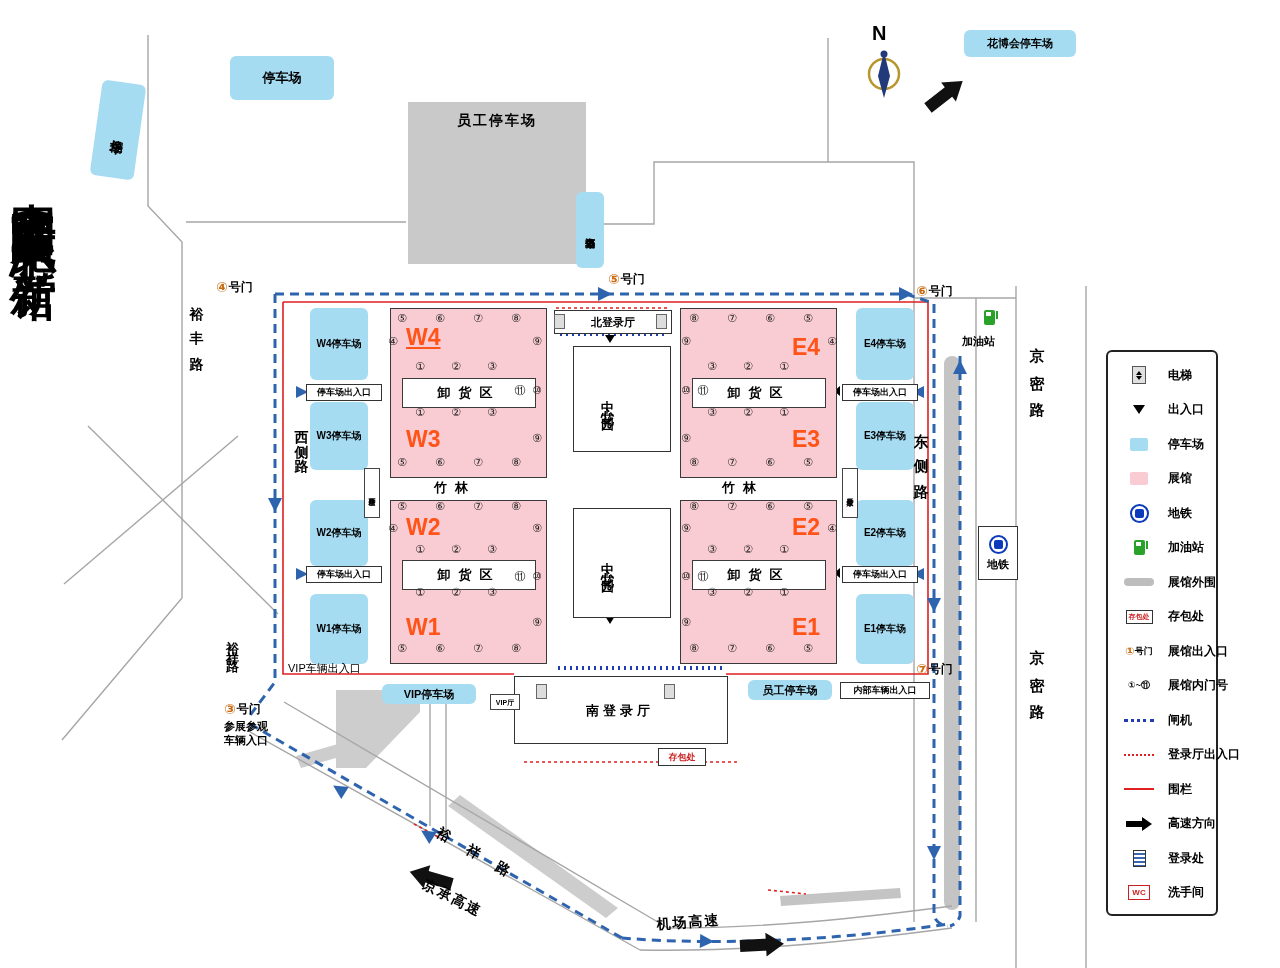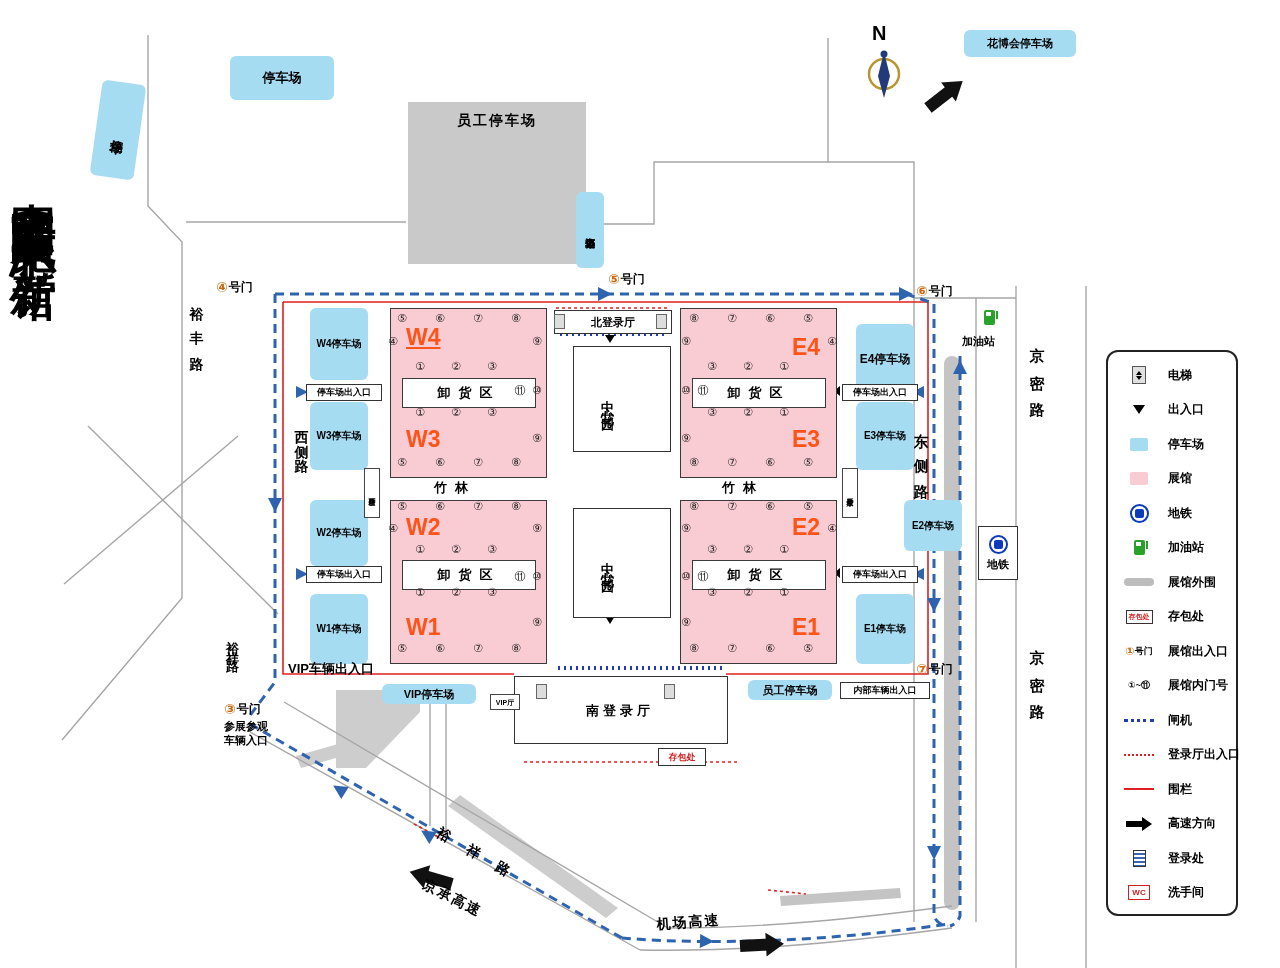--- a/index.html
+++ b/index.html
@@ -18,33 +18,33 @@
   .unload{background:#fff;border:1.5px solid #3a3a3a;display:flex;align-items:center;justify-content:center;
           font-weight:bold;font-size:13px;letter-spacing:8px;}
   .hall-label{font-size:23px;font-weight:bold;color:#ff5317;line-height:1;}
   .cbox{background:#fff;border:1.5px solid #333;}
   .clabel{font-weight:bold;text-align:center;}
   .dnum{position:absolute;transform:translate(-50%,-50%);font-size:11px;color:#222;line-height:1;}
   .gate{display:flex;align-items:center;font-weight:bold;font-size:12px;line-height:1;}
   .gate-num{color:#c96a10;font-size:14px;margin-right:1px;}
   .smallbox{background:#fff;border:1px solid #333;font-size:9px;font-weight:bold;display:flex;
             align-items:center;justify-content:center;white-space:nowrap;line-height:1;}
-  .plain{font-size:13px;font-weight:bold;white-space:nowrap;line-height:1.1;}
+  .plain{font-size:11px;font-weight:normal;white-space:nowrap;line-height:1.1;}
   .tinybox{background:#fff;border:1px solid #444;font-size:7px;font-weight:bold;line-height:1;
            display:flex;align-items:center;justify-content:center;text-align:center;}
   .vtxt{writing-mode:vertical-rl;}
   .elev-s{width:9px;height:13px;background:#ddd;border:1px solid #666;}
   .metro{width:15px;height:15px;border:2px solid #0b3bbb;border-radius:50%;position:relative;background:#fff;}
   .metro::after{content:"";position:absolute;left:3px;top:3px;right:3px;bottom:3px;background:#0b3bbb;border-radius:2px;}
   .gas-i{width:11px;height:15px;background:#28a228;border-radius:2px;position:relative;}
   .gas-i::after{content:"";position:absolute;left:2px;top:2px;width:5px;height:4px;background:#fff;}
   .gas-i::before{content:"";position:absolute;right:-3px;top:1px;width:2px;height:8px;background:#28a228;}
   
-  .legend{left:1106px;top:350px;width:132px;height:566px;background:#fff;border:2px solid #222;
-          border-radius:12px;padding:6px 10px;box-sizing:border-box;}
+  .legend{left:1106px;top:350px;width:112px;height:566px;background:#fff;border:2px solid #222;
+          border-radius:6px;padding:6px 10px;box-sizing:border-box;}
   .lg-row{display:flex;align-items:center;gap:8px;height:34.5px;}
   .lg-icon{width:42px;min-width:42px;display:flex;justify-content:center;align-items:center;}
   .lg-label{font-size:12px;font-weight:bold;white-space:nowrap;}
   .tri-down{width:0;height:0;border-left:6px solid transparent;border-right:6px solid transparent;border-top:9px solid #000;}
   .sw-park{width:18px;height:13px;background:#a6dcf2;border-radius:2px;}
   .sw-hall{width:18px;height:13px;background:#f9ccd3;border-radius:2px;}
   .sw-perim{width:30px;height:8px;background:#bdbdbd;border-radius:4px;}
   .bagbox{border:1px solid #333;padding:1px 2px;font-size:7px;font-weight:bold;color:#cc2020;background:#fff;}
   .lg-gatenum{color:#c96a10;font-weight:bold;font-size:11px;}
   .lg-gatetxt{font-weight:bold;font-size:9px;}
@@ -190,23 +190,23 @@
   <div class="abs" style="left:408px;top:112px;width:178px;text-align:center;font-size:14px;font-weight:bold;letter-spacing:2px;">员工停车场</div>
 
   <div class="abs pbox" style="left:230px;top:56px;width:104px;height:44px;font-size:13px;">停车场</div>
   <div class="abs pbox pboxv" style="left:96px;top:82px;width:44px;height:96px;font-size:13px;transform:rotate(8deg);">停车场</div>
   <div class="abs pbox pboxv" style="left:576px;top:192px;width:28px;height:76px;font-size:10px;">力迈停车场</div>
   <div class="abs pbox" style="left:964px;top:30px;width:112px;height:27px;font-size:11px;">花博会停车场</div>
   <div class="abs pbox" style="left:310px;top:308px;width:58px;height:72px;font-size:10px;">W4停车场</div>
   <div class="abs pbox" style="left:310px;top:402px;width:58px;height:68px;font-size:10px;">W3停车场</div>
   <div class="abs pbox" style="left:310px;top:500px;width:58px;height:66px;font-size:10px;">W2停车场</div>
   <div class="abs pbox" style="left:310px;top:594px;width:58px;height:70px;font-size:10px;">W1停车场</div>
-  <div class="abs pbox" style="left:856px;top:308px;width:58px;height:72px;font-size:12px;margin-top:16px;">E4停车场</div>
+  <div class="abs pbox" style="left:856px;top:308px;width:58px;height:72px;font-size:10px;">E4停车场</div>
   <div class="abs pbox" style="left:856px;top:402px;width:58px;height:68px;font-size:10px;">E3停车场</div>
-  <div class="abs pbox" style="left:904px;top:500px;width:58px;height:51px;font-size:10px;">E2停车场</div>
+  <div class="abs pbox" style="left:856px;top:500px;width:58px;height:66px;font-size:10px;">E2停车场</div>
   <div class="abs pbox" style="left:856px;top:594px;width:58px;height:70px;font-size:10px;">E1停车场</div>
   <div class="abs pbox" style="left:382px;top:684px;width:94px;height:20px;font-size:11px;">VIP停车场</div>
   <div class="abs pbox" style="left:748px;top:680px;width:84px;height:20px;font-size:11px;">员工停车场</div>
 
   <div class="abs hallpair" style="left:390px;top:308px;width:155px;height:168px;"></div>
   <div class="abs hallpair" style="left:390px;top:500px;width:155px;height:162px;"></div>
   <div class="abs hallpair" style="left:680px;top:308px;width:155px;height:168px;"></div>
   <div class="abs hallpair" style="left:680px;top:500px;width:155px;height:162px;"></div>
 
   <div class="abs unload" style="left:402px;top:378px;width:132px;height:28px;">卸货区</div>

